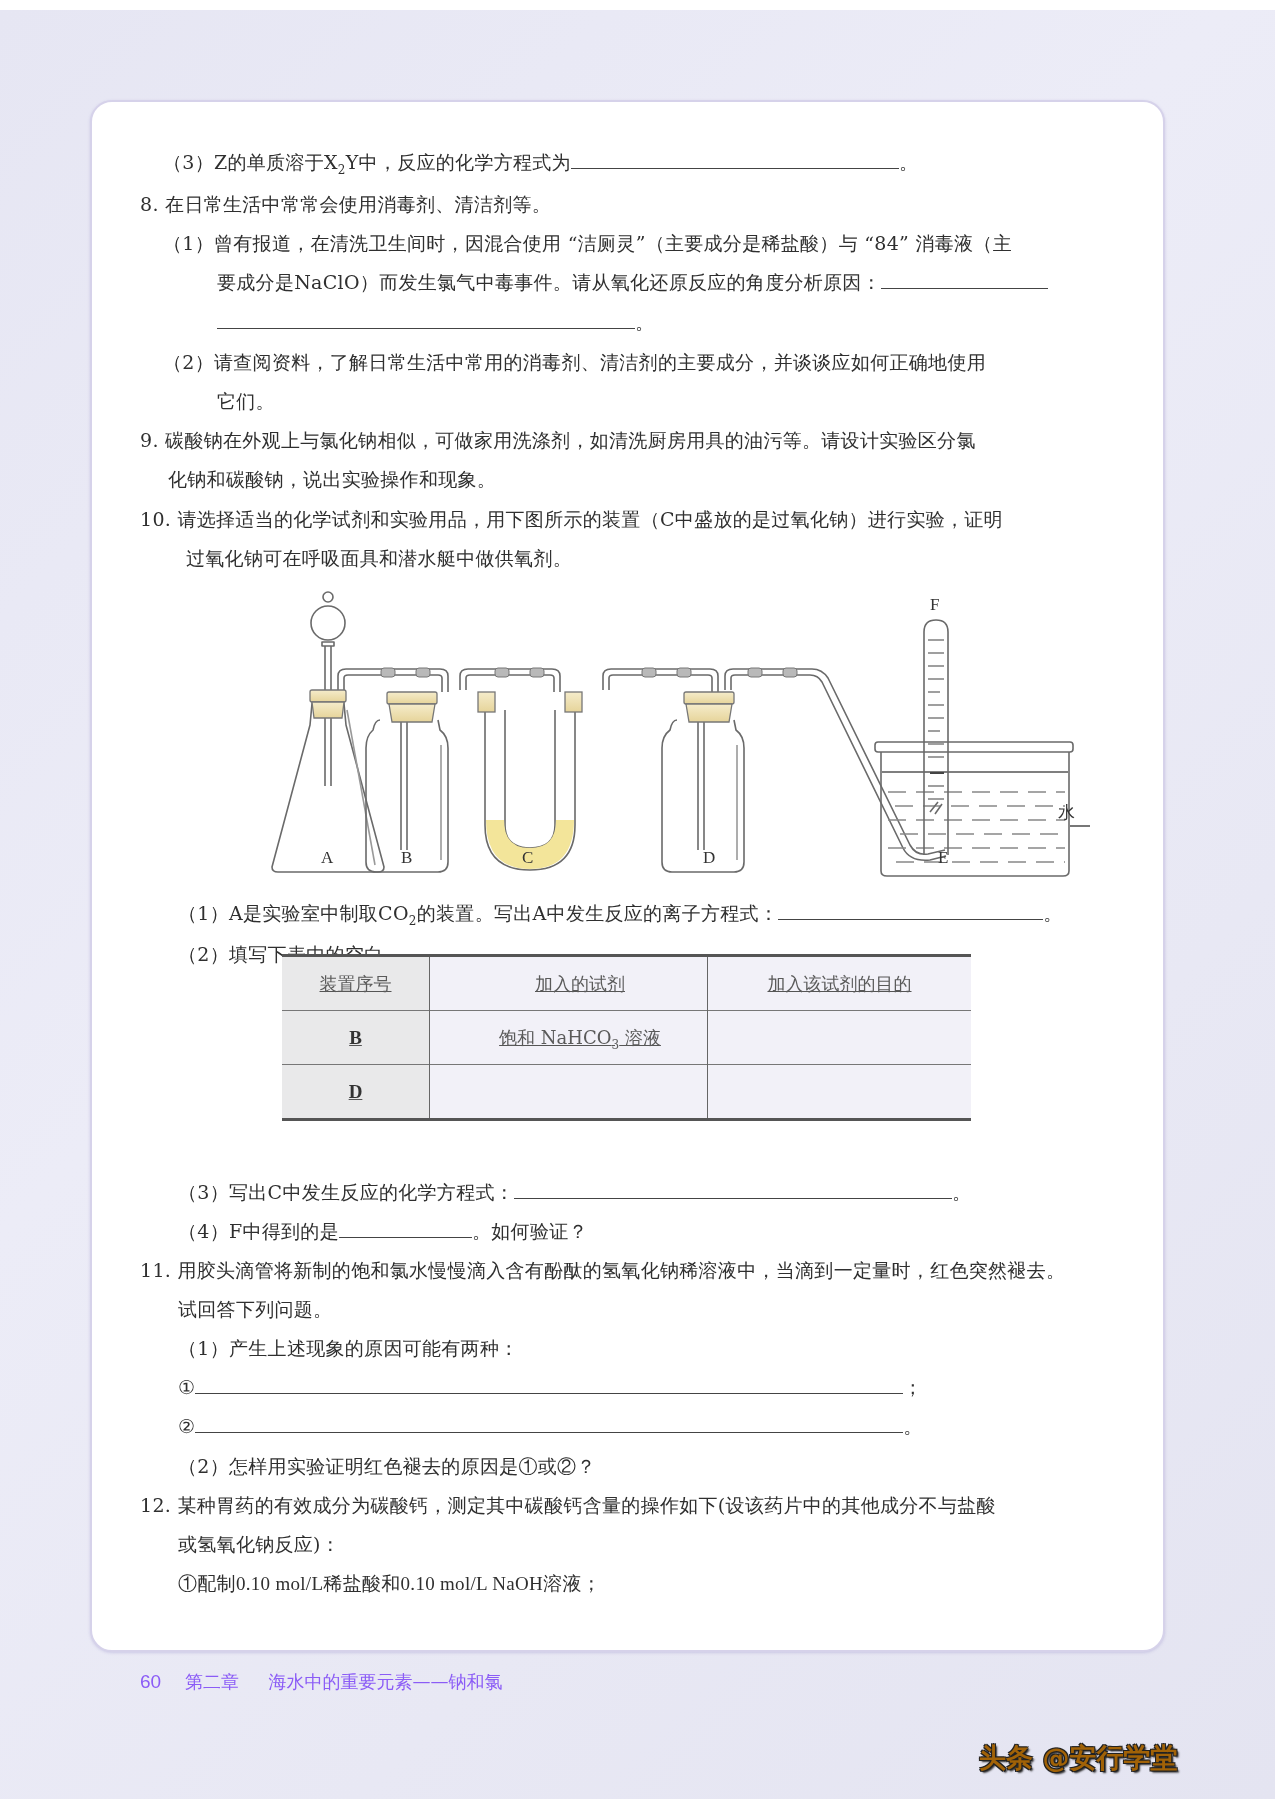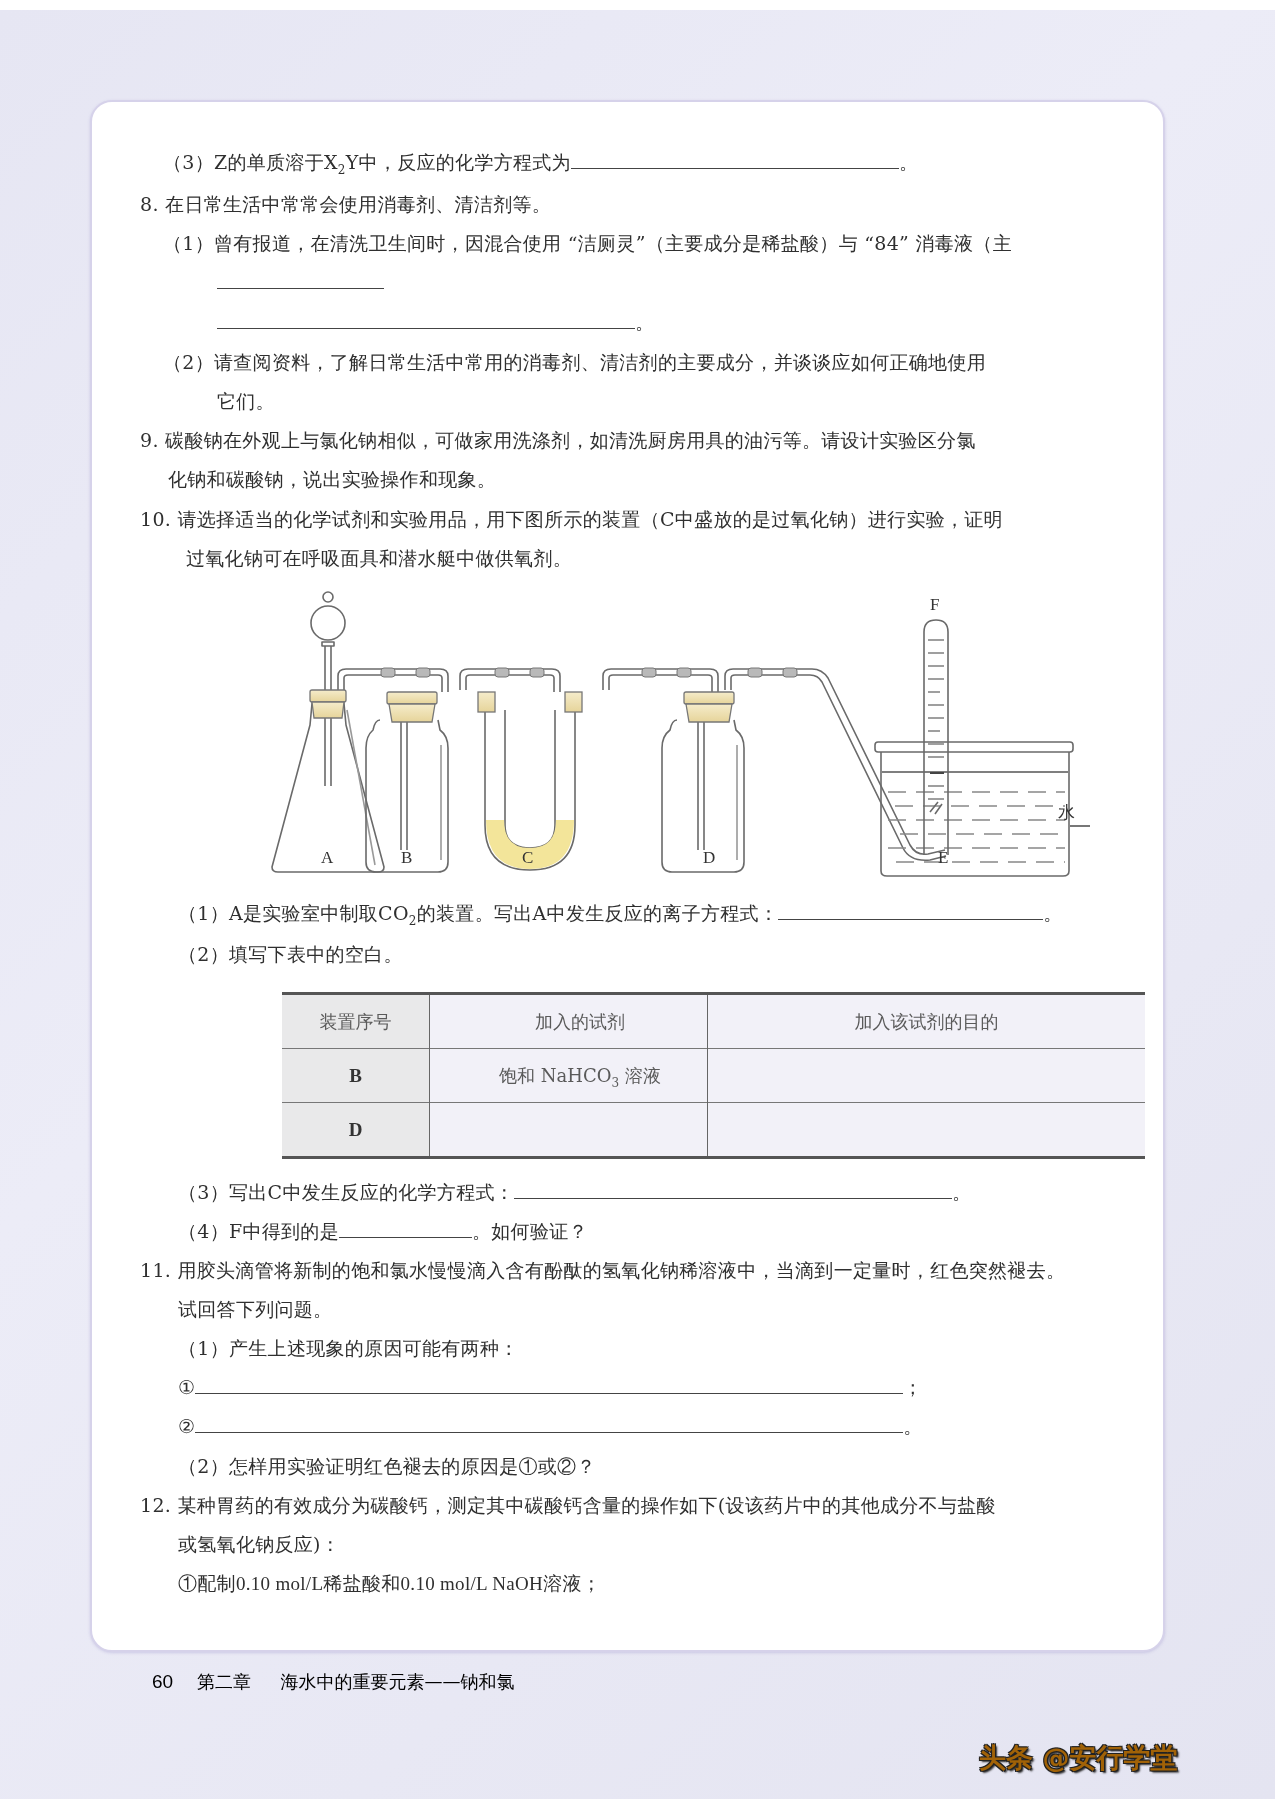--- a/index.html
+++ b/index.html
@@ -22,35 +22,35 @@
   .line {
     position: absolute; font-size: 19px; line-height: 24px; white-space: nowrap;
     letter-spacing: 0.3px; color: #2f2f2f;
   }
   .blank {
     display: inline-block; border-bottom: 1.5px solid #444; height: 18px; vertical-align: baseline;
   }
   sub { font-size: 12px; line-height: 0; }
   .diagram { position: absolute; left: 270px; top: 580px; }
   .tbl {
-    position: absolute; left: 282px; top: 992px; width: 863px; border-collapse: collapse;
-    font-size: 18px; color: #555;
+    position: absolute; left: 282px; top: 954px; width: 689px; border-collapse: collapse;
+    font-size: 18px; color: #555; text-decoration: underline;
   }
   .tbl td {
     border-top: 1px solid #777; height: 51px; text-align: center;
     background: #f2f1f8; color: #5a5a5a;
   }
   .tbl tr:first-child td { border-top: 3px solid #555; }
   .tbl tr:last-child td { border-bottom: 3px solid #555; }
   .tbl td + td { border-left: 1px solid #666; }
   .tbl td.col0 { background: #e9e9ea; width: 145px; }
   .tbl td.col1 { width: 252px; padding-left: 24px; }
   .tbl td.strong { color: #333; font-weight: bold; font-family: "Liberation Serif", serif; font-size: 19px; }
   .footer {
-    position: absolute; left: 152px; top: 1670px; font-size: 18px; color: #000000;
+    position: absolute; left: 140px; top: 1670px; font-size: 18px; color: #8b5cf6;
   }
   .footer .num { font-family: "Liberation Sans", sans-serif; margin-right: 18px; font-size: 19px; }
   .footer .chap { margin-right: 24px; }
   .watermark {
     position: absolute; left: 979px; top: 1740px; font-family: "DejaVu Sans", sans-serif;
     font-size: 27px; color: #a16207; font-weight: bold;
     text-shadow: 1px 1px 0 #222, -1px -1px 0 #222, 1px -1px 0 #222, -1px 1px 0 #222, 2px 2px 2px #222;
     letter-spacing: 0;
   }
   .label { font-family: "Liberation Serif", serif; font-size: 17px; fill: #333; }
@@ -64,21 +64,21 @@
 <div class="line" style="left:163px; top:150px;">
   <span>（3）Z的单质溶于X</span><sub>2</sub><span>Y中，反应的化学方程式为</span><span class="blank" style="width:328px"></span><span>。</span>
 </div>
 
 <div class="line" style="left:140px; top:192px;">
   <span>8.</span>
   <span>在日常生活中常常会使用消毒剂、清洁剂等。</span>
 </div>
 <div class="line" style="left:163px; top:231px;">（1）曾有报道，在清洗卫生间时，因混合使用 “洁厕灵”（主要成分是稀盐酸）与 “84” 消毒液（主</div>
 <div class="line" style="left:217px; top:270px;">
-  <span class="blank" style="width:167px"></span>
+  <span>要成分是NaClO）而发生氯气中毒事件。请从氧化还原反应的角度分析原因：</span><span class="blank" style="width:167px"></span>
 </div>
 <div class="line" style="left:217px; top:310px;">
   <span class="blank" style="width:418px"></span><span>。</span>
 </div>
 <div class="line" style="left:163px; top:350px;">（2）请查阅资料，了解日常生活中常用的消毒剂、清洁剂的主要成分，并谈谈应如何正确地使用</div>
 <div class="line" style="left:217px; top:389px;">它们。</div>
 
 <div class="line" style="left:140px; top:428px;">
   <span>9.</span>
   <span>碳酸钠在外观上与氯化钠相似，可做家用洗涤剂，如清洗厨房用具的油污等。请设计实验区分氯</span>

